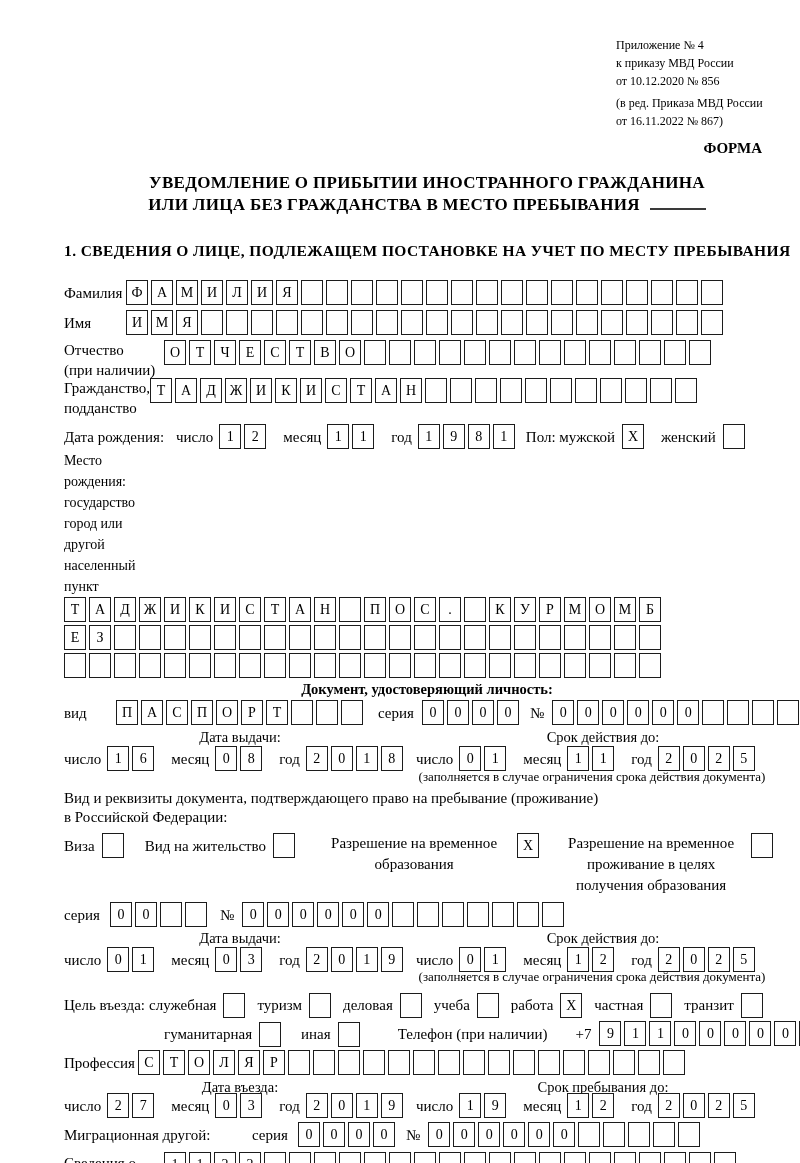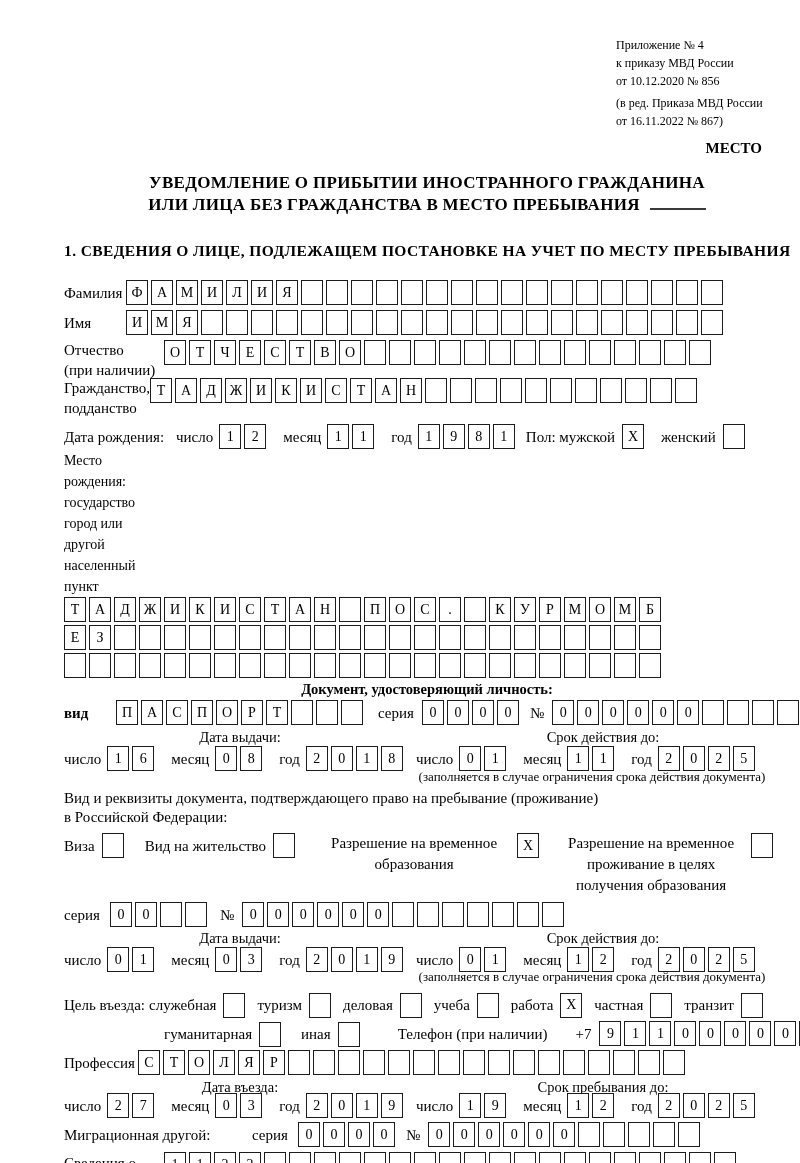--- a/index.html
+++ b/index.html
@@ -32,38 +32,38 @@
   .col-l{width:352px;flex:0 0 auto;display:flex;align-items:flex-start;}
   .col-lh{width:352px;flex:0 0 auto;text-align:center;}
   .col-r{display:flex;align-items:flex-start;}
   .col-rh{width:374px;text-align:center;}
   .subhead{font-size:14.5px;height:17px;line-height:17px;}
   .note{font-size:13px;height:16px;line-height:16px;}
   .doc-head{text-align:center;font-weight:bold;font-size:14.5px;height:18px;line-height:18px;margin-top:2px;}
   .intro{font-size:15px;line-height:19px;}
   .stack{display:flex;flex-direction:column;row-gap:3px;}
   .cbl{text-align:center;line-height:21px;flex:0 0 auto;}
-  .opt{display:inline-flex;align-items:center;margin-right:9px;}
+  .opt{display:inline-flex;align-items:flex-end;margin-right:9px;}
 </style>
 </head>
 <body>
 
 <div class="page">
 
   <div class="hdr">
     <div>Приложение № 4</div>
     <div>к приказу МВД России</div>
     <div>от 10.12.2020 № 856</div>
     <div class="amend">
       <div>(в ред. Приказа МВД России</div>
       <div>от 16.11.2022 № 867)</div>
     </div>
   </div>
 
-  <div class="forma">МЕСТО</div>
+  <div class="forma">ФОРМА</div>
 
   <div class="title">
     <div>УВЕДОМЛЕНИЕ О ПРИБЫТИИ ИНОСТРАННОГО ГРАЖДАНИНА</div>
     <div>
       <span>ИЛИ ЛИЦА БЕЗ ГРАЖДАНСТВА В МЕСТО ПРЕБЫВАНИЯ</span><span class="uline"></span>
     </div>
   </div>
 
   <div class="sec1">1. СВЕДЕНИЯ О ЛИЦЕ, ПОДЛЕЖАЩЕМ ПОСТАНОВКЕ НА УЧЕТ ПО МЕСТУ ПРЕБЫВАНИЯ</div>
 
@@ -305,21 +305,21 @@
           <span class="cell"></span>
           <span class="cell"></span>
           <span class="cell"></span>
         </span>
     </span>
   </div>
 
   <div class="doc-head">Документ, удостоверяющий личность:</div>
 
   <div class="row" style="margin-top:2px;">
-    <span class="lbl" style="width:52px;font-weight:bold;">вид</span>
+    <span class="lbl" style="width:52px;">вид</span>
     <span class="cells">
         <span class="cell">П</span>
         <span class="cell">А</span>
         <span class="cell">С</span>
         <span class="cell">П</span>
         <span class="cell">О</span>
         <span class="cell">Р</span>
         <span class="cell">Т</span>
         <span class="cell"></span>
         <span class="cell"></span>

